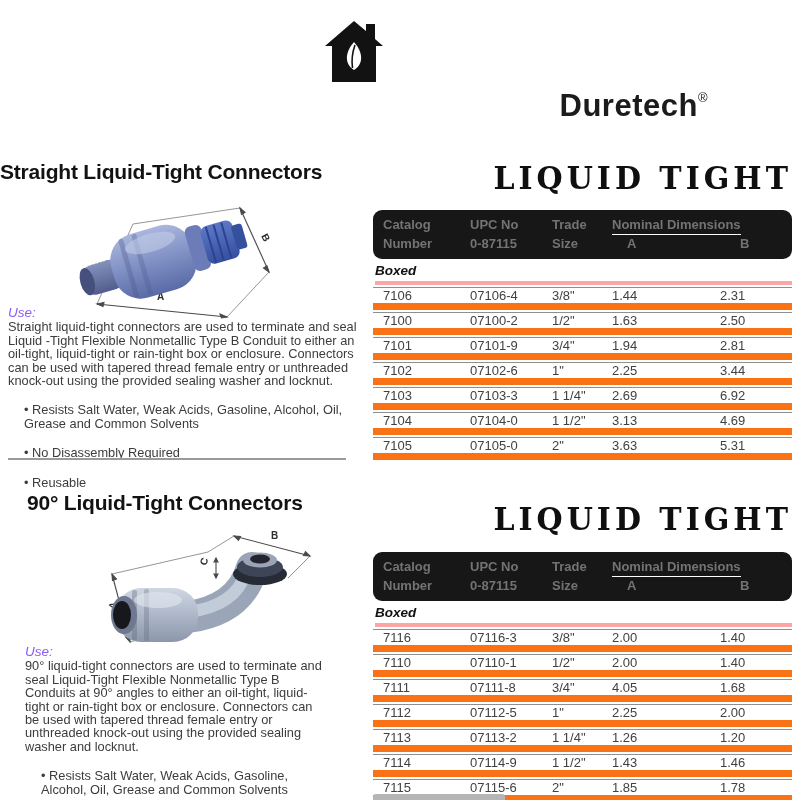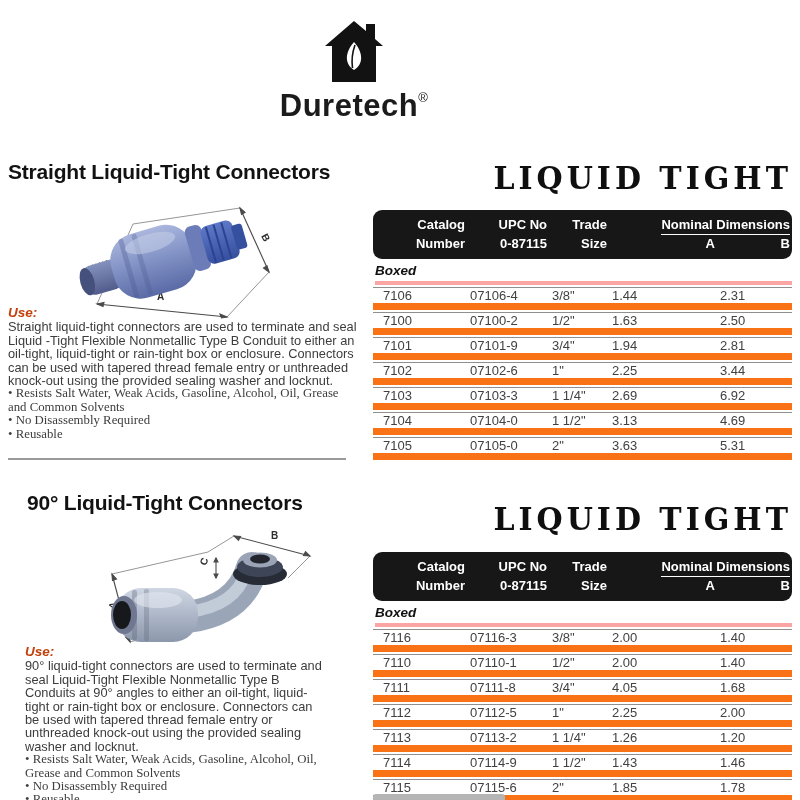--- a/index.html
+++ b/index.html
@@ -1,40 +1,40 @@
 <!DOCTYPE html>
 <html><head>
 <meta charset="utf-8">
 <style>
   html,body{margin:0;padding:0;background:#ffffff;}
   #page{position:relative;width:800px;height:800px;background:#ffffff;overflow:hidden;
         font-family:"Liberation Sans",sans-serif;color:#3a3a3a;}
 
   
-  .logo-wrap{position:absolute;left:0;top:18px;width:708px;text-align:center;}
+  .logo-wrap{position:absolute;left:0;top:18px;width:708px;text-align:right;}
   .logo-icon{display:block;margin:0 auto;}
   .logo-text{font-size:31px;font-weight:600;letter-spacing:.5px;color:#1b1b1b;margin-top:2px;}
   .logo-text sup{font-size:13px;font-weight:400;vertical-align:top;position:relative;top:2px;}
 
   
   .sec-heading{position:absolute;font-size:21px;font-weight:bold;color:#121212;letter-spacing:-.2px;}
   .use-block{position:absolute;font-size:12.8px;line-height:13.4px;color:#3c3c3c;}
-  .use-label{font-weight:bold;font-style:italic;font-size:13.5px;color:#c2410c;}
+  .use-label{font-weight:normal;font-style:italic;font-size:13.5px;color:#8b5cf6;}
   .use-para{margin:1px 0 0 0;}
-  .use-bullet{margin:0;font-family:Liberation Serif, serif;}
+  .use-bullet{margin:16px;}
   .divider{position:absolute;height:2px;background:#9a9a9a;}
 
   
   .banner{position:absolute;left:373px;width:419px;text-align:right;
           font-family:"DejaVu Serif",serif;font-weight:bold;font-size:30px;
           letter-spacing:4px;color:#0f0f0f;transform:scaleY(1.08);transform-origin:top;}
   .tbl{position:absolute;left:373px;width:419px;font-size:13px;}
-  .tbl-head{background:#171717;color:#ffffff;border-radius:9px;
+  .tbl-head{background:#171717;color:#737373;border-radius:9px;
             display:grid;grid-template-columns:87px 82px 60px 108px 75px;
-            padding:6px 16px 7px 5px;font-weight:bold;line-height:17px;text-align:right;}
+            padding:6px 16px 7px 5px;font-weight:bold;line-height:17px;}
   .tbl-head .cell{padding-left:5px;white-space:nowrap;}
   .tbl-head .nominal{grid-column:4/6;}
   .tbl-head .nominal span{display:inline-block;border-bottom:1.5px solid #ffffff;padding-bottom:1px;}
   .tbl-head .h-a{padding-left:20px;}
   .tbl-head .h-b{padding-left:25px;}
   .band{font-weight:bold;font-style:italic;font-size:13.5px;color:#111;
         margin:4px 0 0 2px;padding-bottom:3px;border-bottom:4px solid #fca5a5;}
   .rows{margin-top:2px;}
   .trow{display:grid;grid-template-columns:87px 82px 60px 108px 75px;
         padding-left:5px;border-top:1px solid #8f8f8f;border-bottom:7px solid #f97316;
@@ -54,21 +54,21 @@
 
   <div class="logo-wrap">
     <svg class="logo-icon" width="70" height="68" viewBox="0 0 70 68">
       <path d="M35 3 L47 13 V6 H56 V21 L64 28 H57 V64 H13 V28 H6 Z" fill="#121212"></path>
       <path d="M35 24 C26 34 25 46 35 52 C45 46 44 34 35 24 Z" fill="#ffffff"></path>
       <path d="M33.5 50 C32.5 43 33.5 34 36 27" stroke="#121212" stroke-width="1.6" fill="none"></path>
     </svg>
     <div class="logo-text"><span>Duretech</span><sup>®</sup></div>
   </div>
 
-  <div class="sec-heading" style="left:8px;top:160px;">Straight Liquid-Tight Connectors</div>
+  <div class="sec-heading" style="left:0;top:160px;">Straight Liquid-Tight Connectors</div>
 
   <svg class="diagram" style="left:55px;top:186px;" width="250" height="138" viewBox="0 0 250 138">
 
     <g stroke="#8a8a8a" stroke-width="0.9" fill="none">
       <line x1="42" y1="118" x2="78" y2="38"></line>
       <line x1="78" y1="38" x2="185" y2="22"></line>
       <line x1="172" y1="131" x2="214" y2="86"></line>
     </g>
     <g stroke="#4a4a4a" stroke-width="1.1" fill="#4a4a4a">
       <line x1="42" y1="118" x2="172" y2="131"></line>

